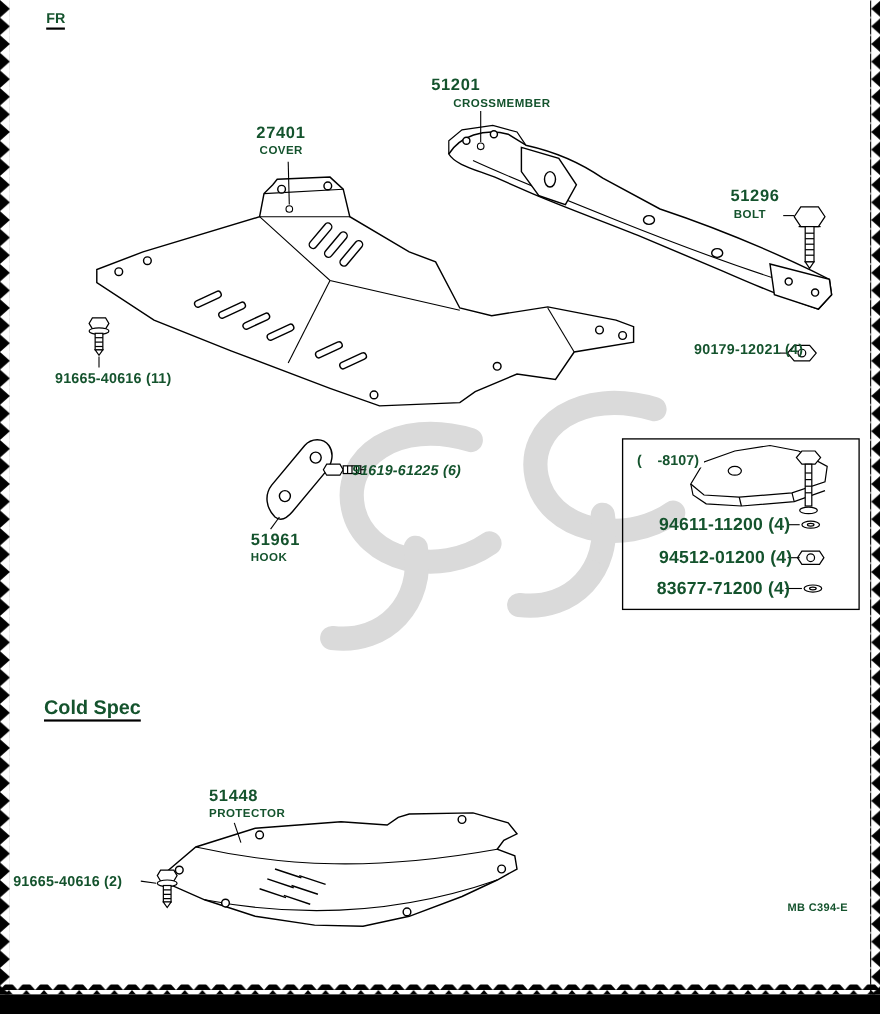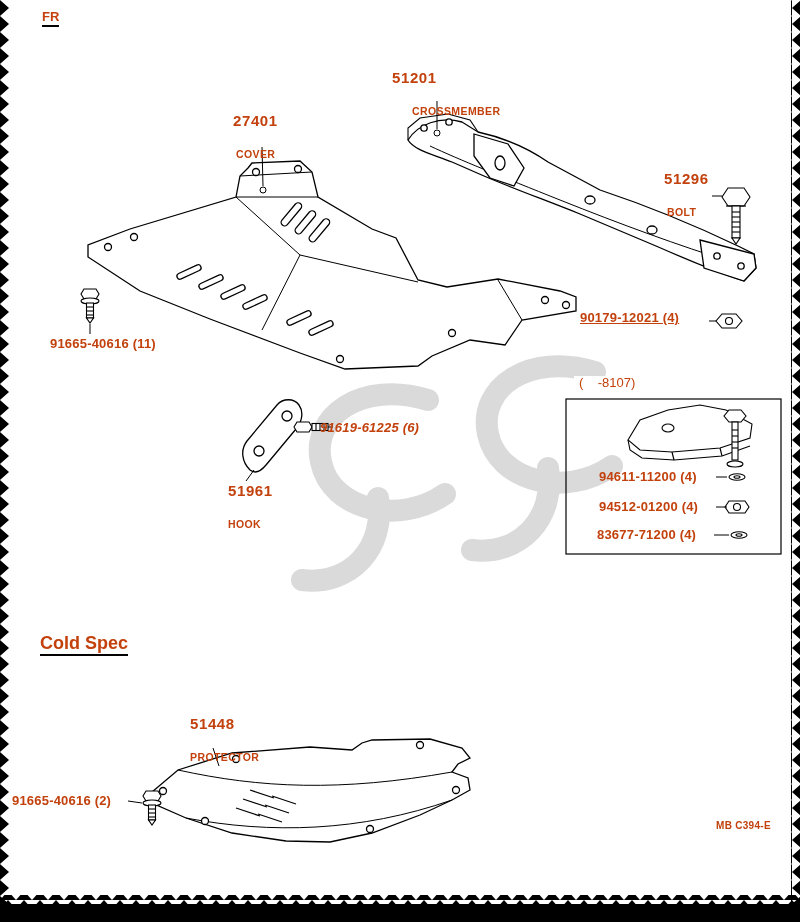--- a/index.html
+++ b/index.html
@@ -2,28 +2,28 @@
 <html><head>
 <meta charset="utf-8">
 <style>
   html,body{margin:0;padding:0;background:#888;}
   .page{
     position:relative;
     width:800px;height:922px;
     background:#ffffff;
     overflow:hidden;
     font-family:"Liberation Sans", sans-serif;
-    color:#c2410c;
+    color:#14532d;
   }
   .art{position:absolute;left:0;top:0;width:800px;height:922px;}
   .lbl{position:absolute;font-weight:bold;white-space:nowrap;line-height:1;}
   .num{font-size:15px;letter-spacing:0.6px;}
-  .sub{font-size:10.5px;letter-spacing:0.4px;margin-top:17px;}
+  .sub{font-size:10.5px;letter-spacing:0.4px;}
   .callout{font-size:13px;letter-spacing:0.2px;}
-  .inset-item{font-size:13px;letter-spacing:0.2px;}
+  .inset-item{font-size:16px;letter-spacing:0.2px;}
   .underlined{border-bottom:2px solid #000;padding-bottom:2px;display:inline-block;}
   .boxheader{font-size:13px;background:#fff;padding:0 5px;white-space:pre;}
   .doccode{font-size:10px;letter-spacing:0.3px;}
 </style>
 </head>
 <body>
 
 <div class="page">
 
   <svg class="art" viewBox="0 0 800 922">
@@ -232,28 +232,28 @@
   <div class="lbl sub" style="left:412px;top:89px;">CROSSMEMBER</div>
 
   <div class="lbl num" style="left:233px;top:113px;">27401</div>
   <div class="lbl sub" style="left:236px;top:132px;">COVER</div>
 
   <div class="lbl num" style="left:664px;top:171px;">51296</div>
   <div class="lbl sub" style="left:667px;top:190px;">BOLT</div>
 
   <div class="lbl callout" style="left:50px;top:337px;">91665-40616 (11)</div>
 
-  <div class="lbl callout" style="left:580px;top:311px;text-decoration:underline;">90179-12021 (4)</div>
+  <div class="lbl callout" style="left:631px;top:311px;">90179-12021 (4)</div>
 
   <div class="lbl callout" style="left:320px;top:421px;font-style:italic;">91619-61225 (6)</div>
 
   <div class="lbl num" style="left:228px;top:483px;">51961</div>
   <div class="lbl sub" style="left:228px;top:502px;">HOOK</div>
 
-  <div class="lbl boxheader" style="left:574px;top:376px;font-weight:normal;">(    -8107)</div>
+  <div class="lbl boxheader" style="left:574px;top:412px;font-weight:bold;">(    -8107)</div>
 
   <div class="lbl inset-item" style="left:599px;top:470px;">94611-11200 (4)</div>
   <div class="lbl inset-item" style="left:599px;top:500px;">94512-01200 (4)</div>
   <div class="lbl inset-item" style="left:597px;top:528px;">83677-71200 (4)</div>
 
   <div class="lbl" style="left:40px;top:634px;font-size:18px;">
     <span class="underlined">Cold Spec</span>
   </div>
 
   <div class="lbl num" style="left:190px;top:716px;">51448</div>

